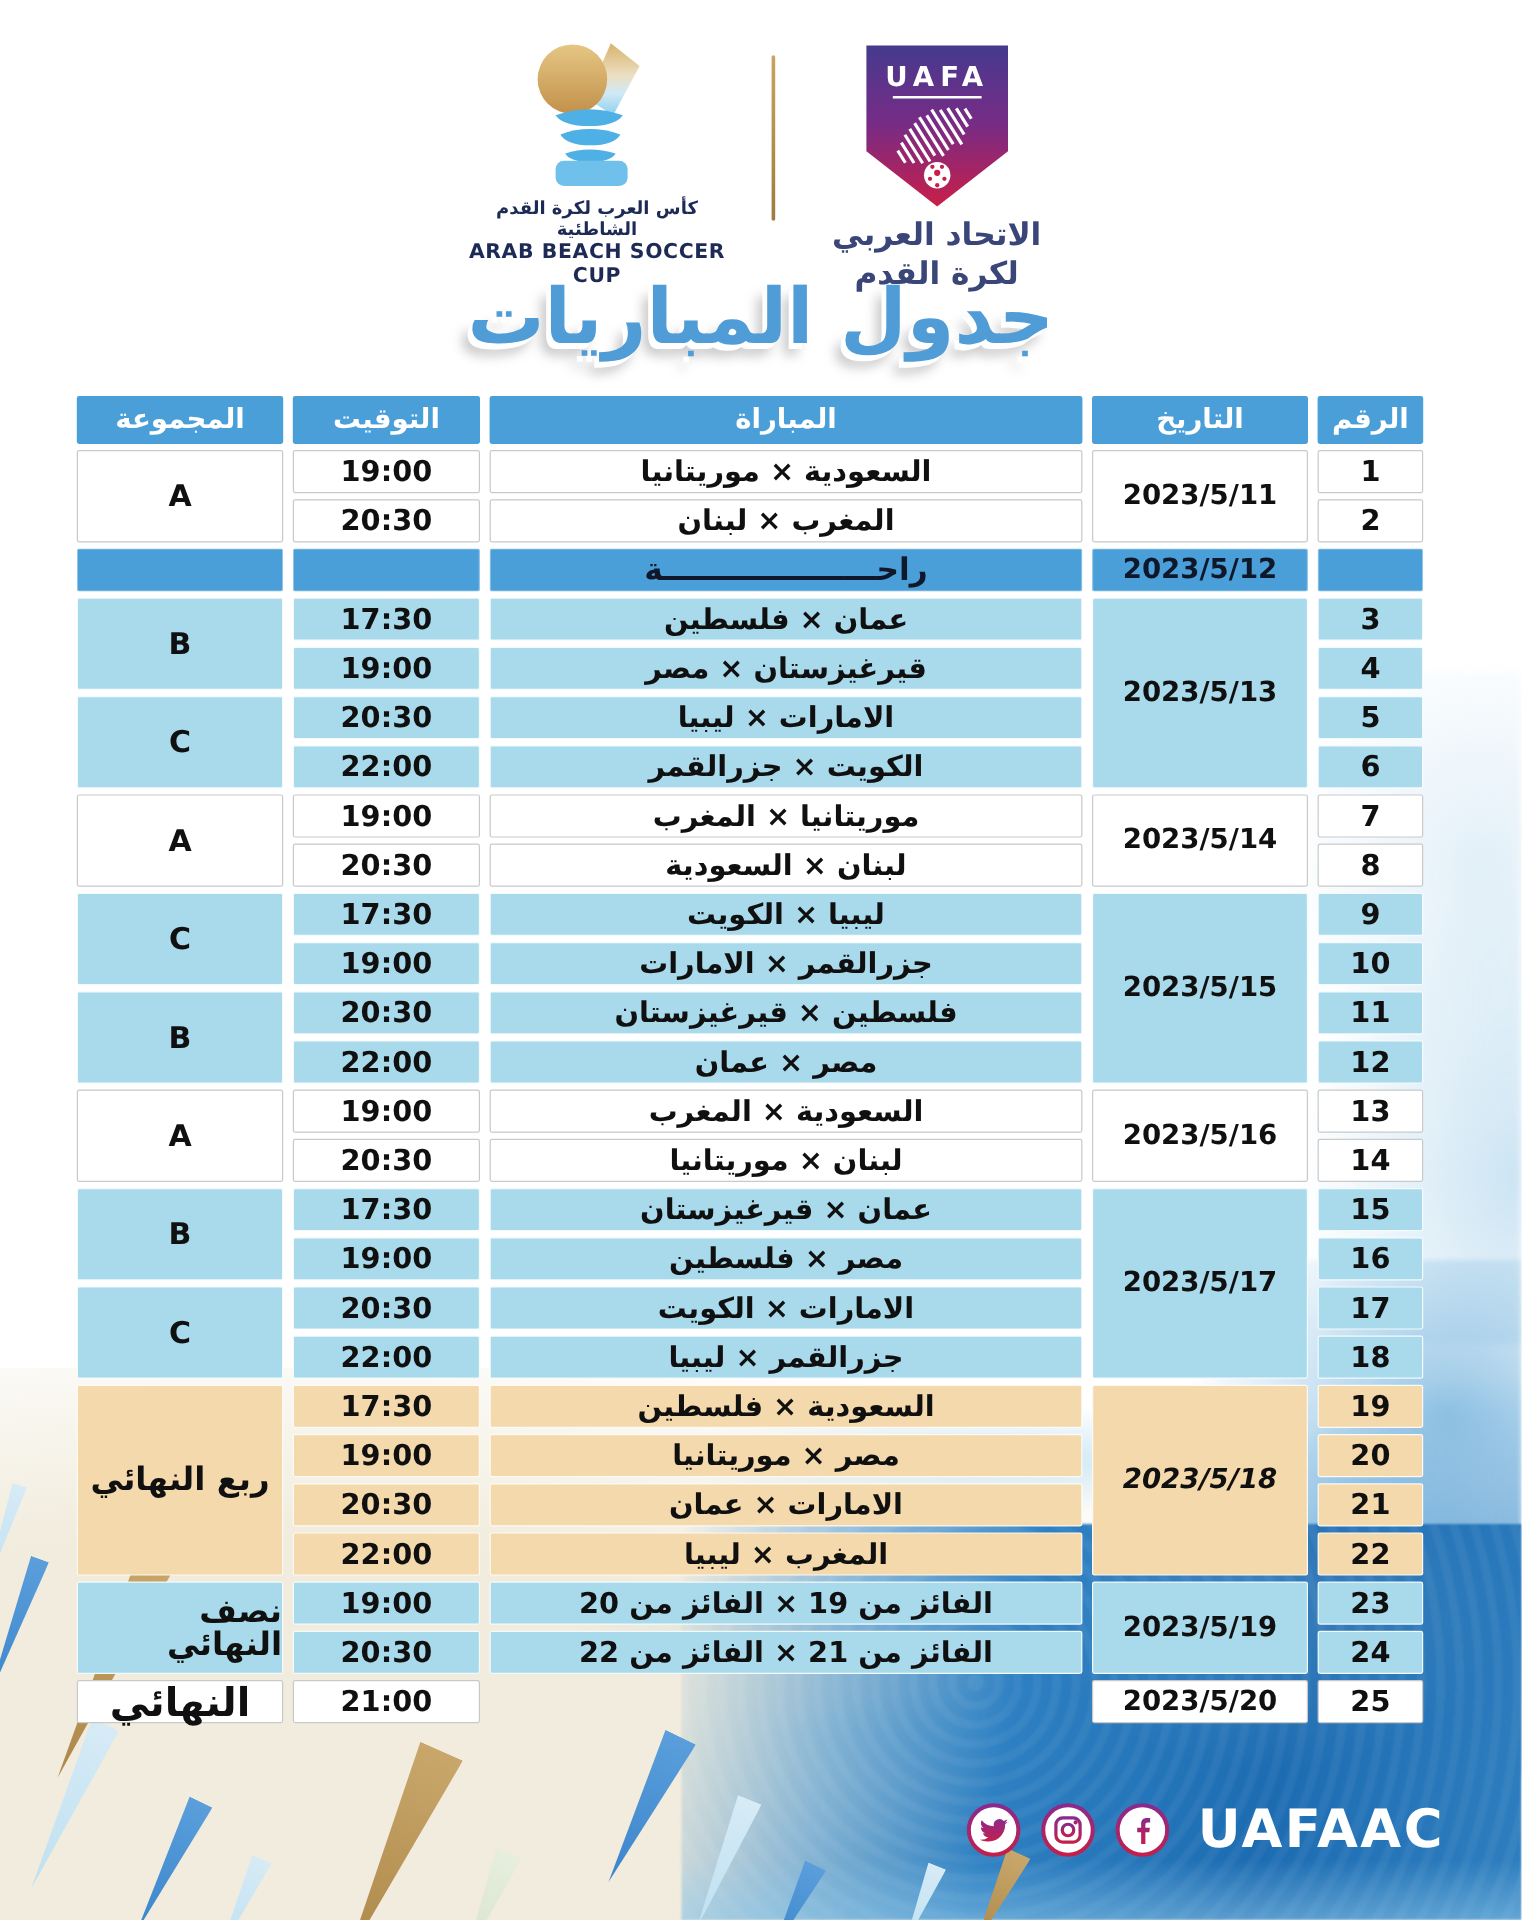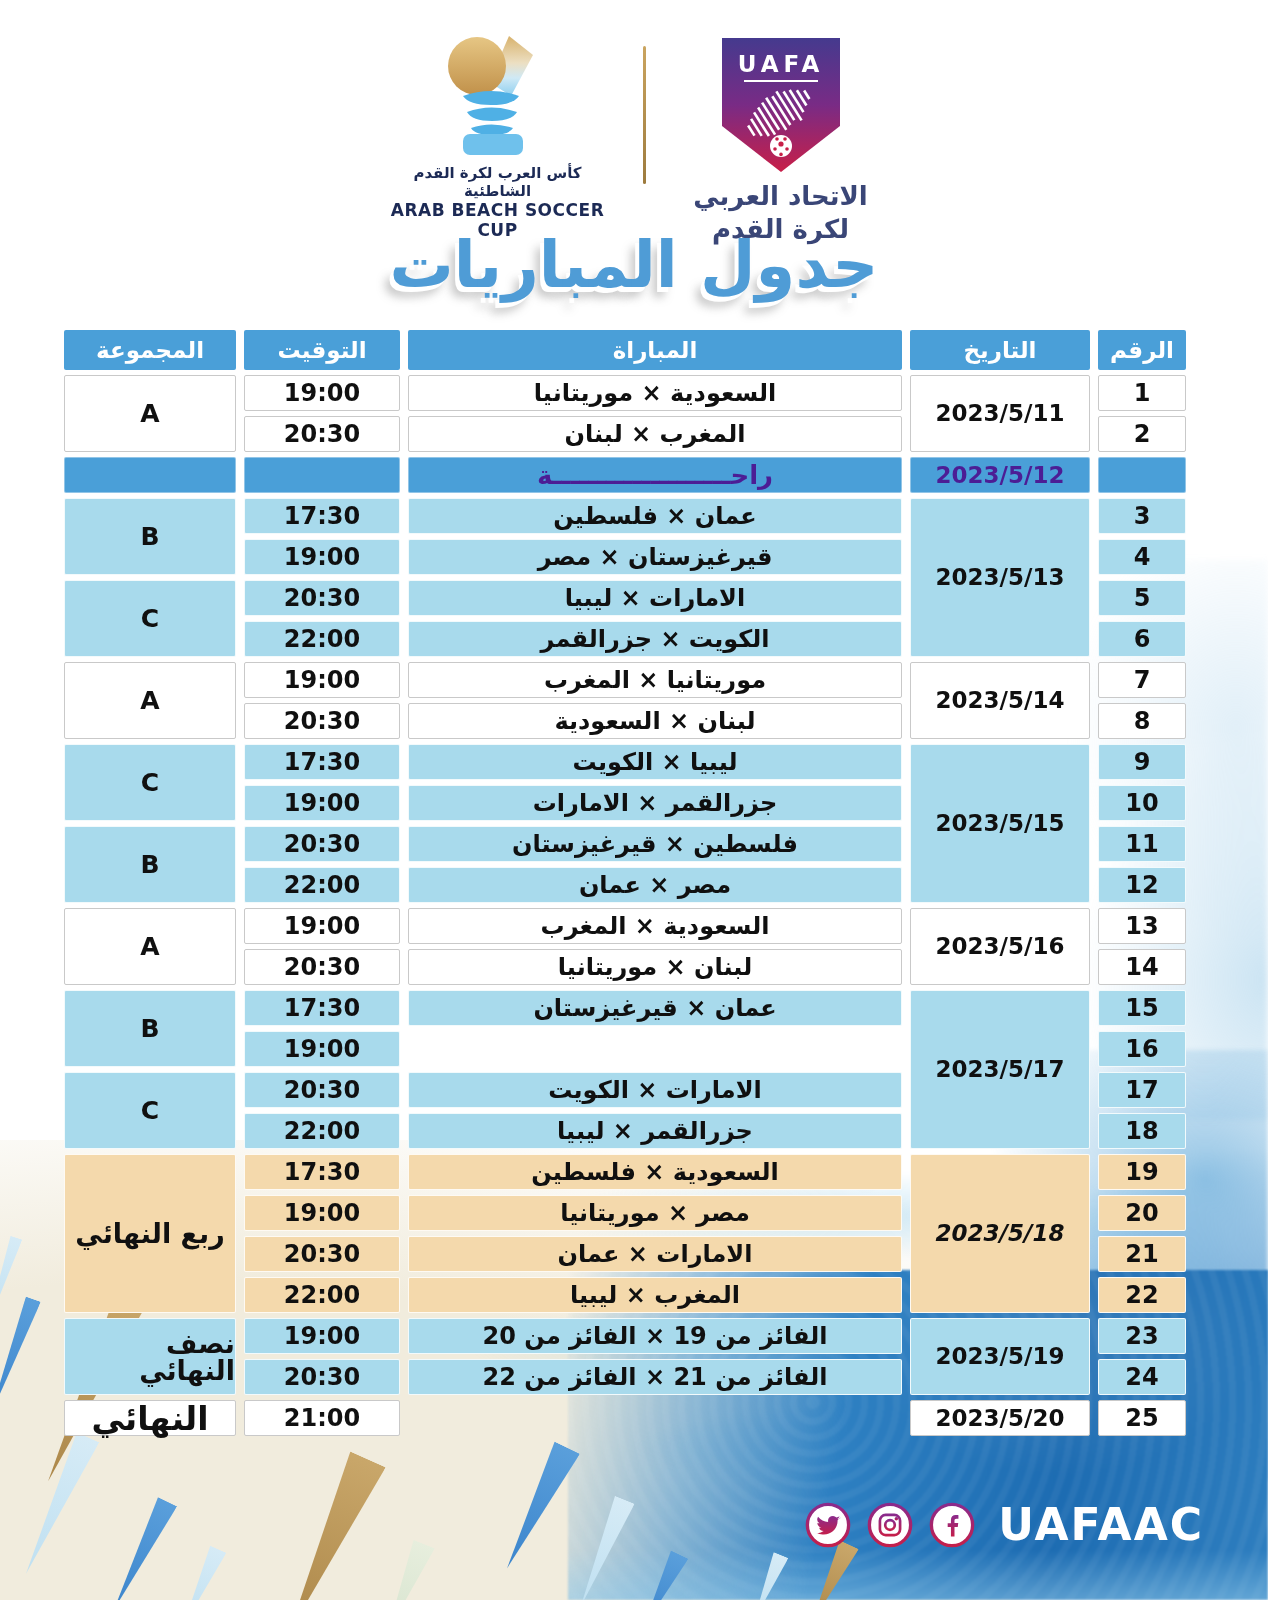--- a/index.html
+++ b/index.html
@@ -75,21 +75,21 @@
     display:grid;direction:rtl;
     grid-template-columns:88px 180px 494px 156px 172px;
     grid-template-rows:40px repeat(26,36px);
     gap:5px 8px;z-index:3;
   }
   .c{display:flex;align-items:center;justify-content:center;font-weight:700;color:#101010;border-radius:2px;line-height:1;}
   .hdr{background:#4A9FD8;color:#fff;font-size:23px;}
   .w{background:#ffffff;border:1px solid #c9c9c9;}
   .lb{background:#A8DAEC;border:1px solid rgba(255,255,255,.85);}
   .pc{background:#F4D9AC;border:1px solid rgba(255,255,255,.85);}
-  .bl{background:#4A9FD8;color:#4c1d95;border:1px solid rgba(255,255,255,.4);}
+  .bl{background:#4A9FD8;color:#0f172a;border:1px solid rgba(255,255,255,.4);}
   .num{font-size:24px;}
   .date{font-size:23px;}
   .match{font-size:24px;}
   .time{font-size:24px;}
   .grp{font-size:25px;}
   .rest{font-size:26px;letter-spacing:1px;}
   
   .footer{position:absolute;right:64px;bottom:50px;display:flex;align-items:center;gap:14px;z-index:4;}
   .soc{width:48px;height:48px;display:block;}
   .handle{font-size:44px;font-weight:700;color:#ffffff;letter-spacing:2px;margin-left:8px;}
@@ -236,20 +236,21 @@
     <div class="c w num" style="grid-area: 15 / 1;">13</div>
     <div class="c w match" style="grid-area: 15 / 3;">السعودية × المغرب</div>
     <div class="c w time" style="grid-area: 15 / 4;">19:00</div>
     <div class="c w num" style="grid-area: 16 / 1;">14</div>
     <div class="c w match" style="grid-area: 16 / 3;">لبنان × موريتانيا</div>
     <div class="c w time" style="grid-area: 16 / 4;">20:30</div>
     <div class="c lb num" style="grid-area: 17 / 1;">15</div>
     <div class="c lb match" style="grid-area: 17 / 3;">عمان × قيرغيزستان</div>
     <div class="c lb time" style="grid-area: 17 / 4;">17:30</div>
     <div class="c lb num" style="grid-area: 18 / 1;">16</div>
+    <div class="c lb match" style="grid-area: 18 / 3;">مصر × فلسطين</div>
     <div class="c lb time" style="grid-area: 18 / 4;">19:00</div>
     <div class="c lb num" style="grid-area: 19 / 1;">17</div>
     <div class="c lb match" style="grid-area: 19 / 3;">الامارات × الكويت</div>
     <div class="c lb time" style="grid-area: 19 / 4;">20:30</div>
     <div class="c lb num" style="grid-area: 20 / 1;">18</div>
     <div class="c lb match" style="grid-area: 20 / 3;">جزرالقمر × ليبيا</div>
     <div class="c lb time" style="grid-area: 20 / 4;">22:00</div>
     <div class="c pc num" style="grid-area: 21 / 1;">19</div>
     <div class="c pc match" style="grid-area: 21 / 3;">السعودية × فلسطين</div>
     <div class="c pc time" style="grid-area: 21 / 4;">17:30</div>

